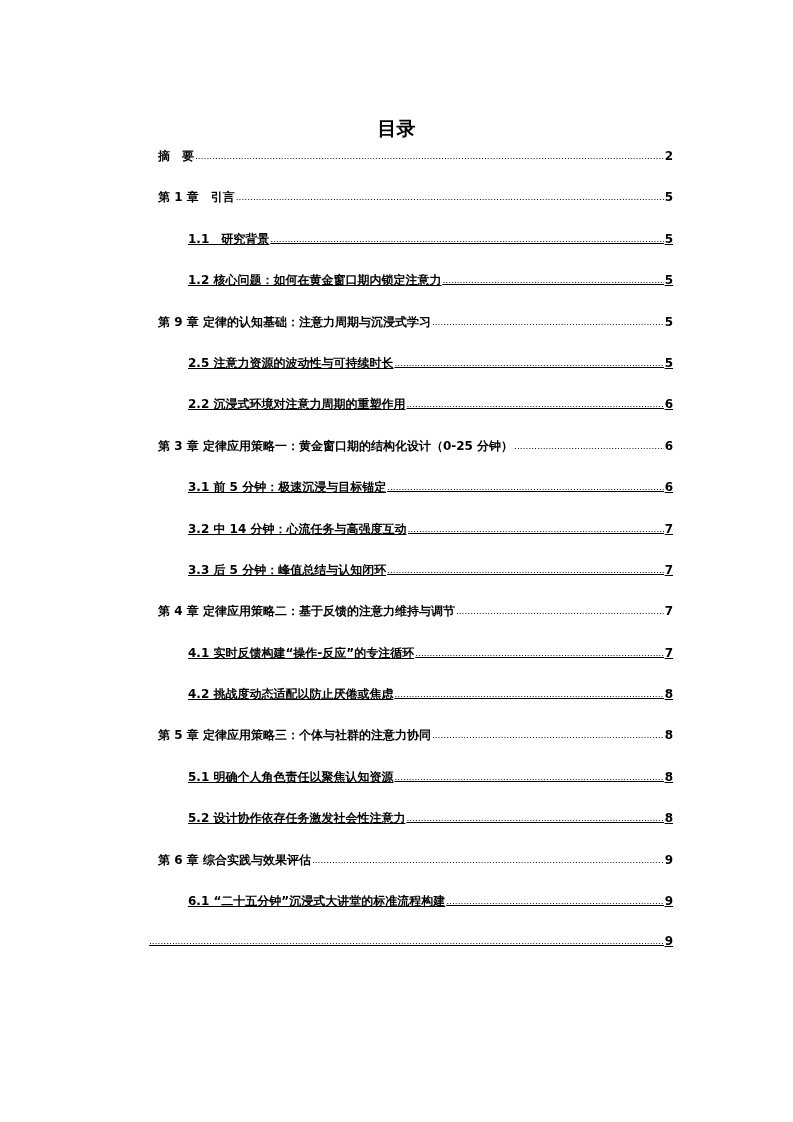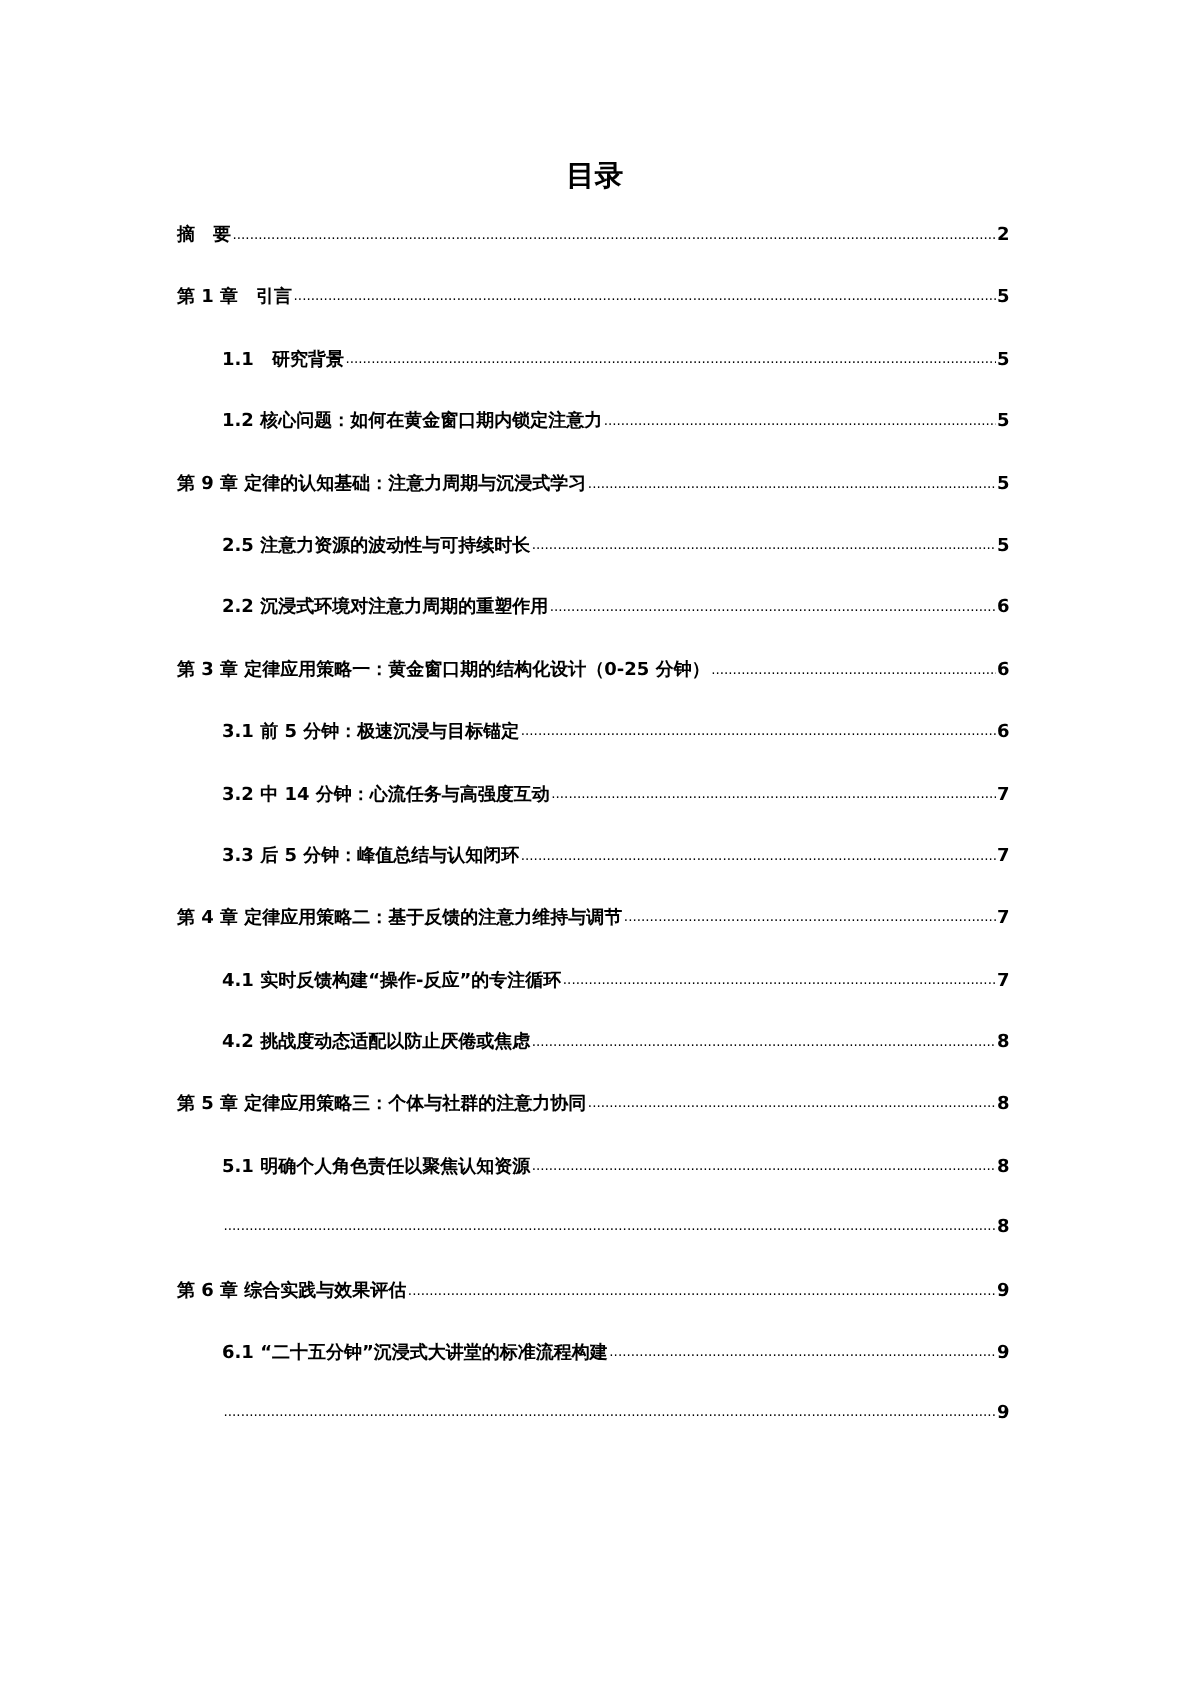--- a/index.html
+++ b/index.html
@@ -1,24 +1,24 @@
 <!DOCTYPE html>
 <html><head>
 <meta charset="utf-8">
 <style>
   html, body { margin:0; padding:0; background:#ffffff; }
   body { width:793px; height:1122px; position:relative; overflow:hidden;
          font-family:"DejaVu Serif", "Liberation Serif", serif; color:#000; }
-  .title { position:absolute; top:104px; left:0; width:793px; text-align:center;
+  .title { position:absolute; top:116px; left:0; width:793px; text-align:center;
            font-size:19px; font-weight:bold; font-family:"DejaVu Sans", sans-serif; }
   .toc { position:absolute; left:118px; width:555px; top:148px; }
   .row { display:flex; align-items:baseline; height:41.4px; font-size:12px; font-weight:bold;
          font-family:"DejaVu Sans", sans-serif; }
-  .row.l2 { padding-left:30px; }
-  .row .label { white-space:pre; }
+  .row.l2 { padding-left:30px;text-decoration:underline; }
+  .row .label { white-space:pre;margin-left:40px; }
   .row .dots { flex:1; overflow:hidden; margin:0 1px; position:relative; top:-1px; }
   .row .dots::before { content:"..............................................................................................................................................................................................................................................................."; letter-spacing:0px; font-size:9px; font-weight:normal; white-space:nowrap; }
   .row .page { font-size:12px; }
 </style>
 </head>
 <body>
 
 <div class="title">目录</div>
 
 <div class="toc">
@@ -96,20 +96,21 @@
       <span class="label">第 5 章 定律应用策略三：个体与社群的注意力协同</span>
       <span class="dots"></span>
       <span class="page">8</span>
     </div>
   <div class="row l2">
       <span class="label">5.1 明确个人角色责任以聚焦认知资源</span>
       <span class="dots"></span>
       <span class="page">8</span>
     </div>
   <div class="row l2">
+      <span class="label">5.2 设计协作依存任务激发社会性注意力</span>
       <span class="dots"></span>
       <span class="page">8</span>
     </div>
   <div class="row l1">
       <span class="label">第 6 章 综合实践与效果评估</span>
       <span class="dots"></span>
       <span class="page">9</span>
     </div>
   <div class="row l2">
       <span class="label">6.1 “二十五分钟”沉浸式大讲堂的标准流程构建</span>

